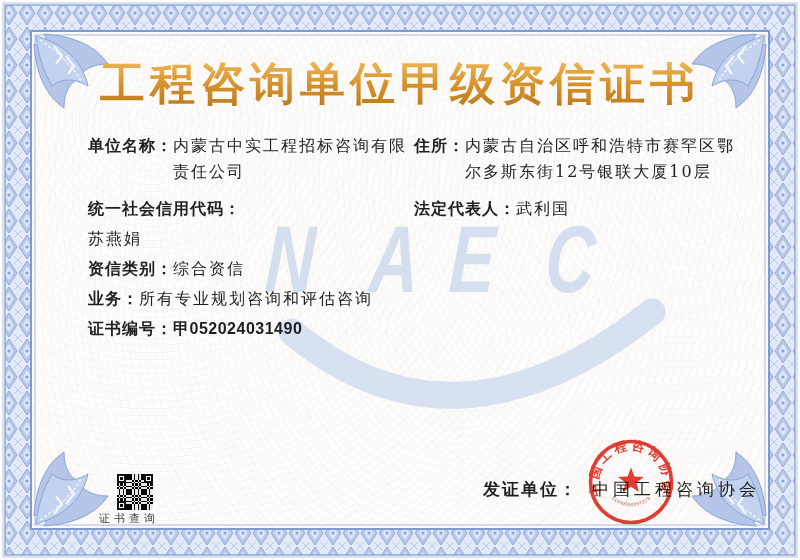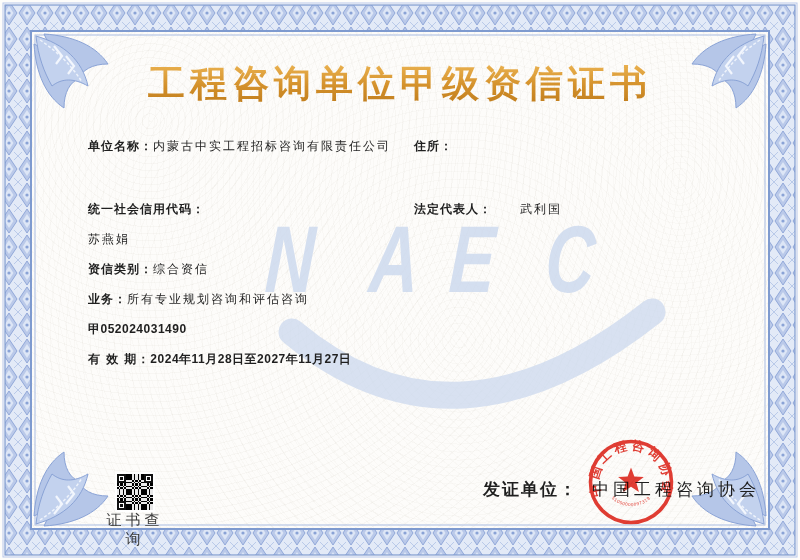--- a/index.html
+++ b/index.html
@@ -23,56 +23,56 @@
     font-style:italic; font-weight:700; font-size:95px; line-height:1;
     color:#cbd8ee; opacity:.8; transform:scaleX(.72) skewX(-4deg);
     transform-origin:left top;
   }
   .wm-swoosh{position:absolute; left:0; top:0; z-index:1; pointer-events:none;}
   .border-svg{position:absolute; left:0; top:0; z-index:2; pointer-events:none;}
   
   .title{
     position:absolute; top:62px; left:0; width:100%; z-index:3;
     text-align:center; font-family:Liberation Serif, serif;
-    font-weight:700; font-size:37px; letter-spacing:5px; line-height:44px;
+    font-weight:700; font-size:45px; letter-spacing:5px; line-height:44px;
     background:linear-gradient(180deg,#ecb453 0%,#d3902a 55%,#bf7c1d 100%);
     -webkit-background-clip:text; background-clip:text; color:transparent;
   }
   
-  .row{position:absolute; z-index:3; display:flex; align-items:flex-start; line-height:26px; font-size:12px;justify-content:space-between;}
+  .row{position:absolute; z-index:3; display:flex; align-items:flex-start; line-height:26px; font-size:16px;justify-content:space-between;}
   .row .lbl{font-weight:700; white-space:nowrap; letter-spacing:1px;}
   .row .val{letter-spacing:2px;}
   .val.num{
     font-family:"Liberation Sans","DejaVu Sans",sans-serif;
     font-weight:600; letter-spacing:.5px; white-space:nowrap;
   }
   .w238{width:238px;}
   .w276{width:276px;}
   .col-l{left:88px;}
-  .col-r{left:414px;gap:28px;}
+  .col-r{left:414px;}
   
   .issuer{position:absolute; left:483px; top:477px; z-index:3; font-size:17px; line-height:24px; display:flex;}
   .issuer .lbl{font-weight:700; letter-spacing:2px; white-space:nowrap;}
   .issuer .val{letter-spacing:4px; margin-left:14px; white-space:nowrap;}
   
   .qr{
     position:absolute; left:117px; top:474px; width:36px; height:36px; z-index:3;
     background:
       repeating-conic-gradient(#161616 0% 25%, #ffffff 0% 50%) 0 0 / 6px 6px,
       repeating-conic-gradient(#ffffff 0% 25%, #161616 0% 50%) 2px 3px / 10px 10px;
     background-blend-mode:difference; outline:2px solid #fff;
   }
   .qr .f{position:absolute; width:9px; height:9px; background:#fff; border:2px solid #111; box-sizing:border-box;}
   .qr .f::after{content:""; position:absolute; left:1px; top:1px; width:3px; height:3px; background:#111;}
   .qr .tl{left:0; top:0;}
   .qr .tr{right:0; top:0;}
   .qr .bl{left:0; bottom:0;}
   .qr-caption{
     position:absolute; left:99px; top:511px; width:72px; z-index:3;
-    text-align:center; font-size:15px; letter-spacing:4px; color:#3a3a3a;
+    text-align:left; font-size:11px; letter-spacing:4px; color:#3a3a3a;
   }
   
   .seal{position:absolute; left:586px; top:437px; width:90px; height:90px; z-index:4; opacity:.9; mix-blend-mode:multiply;}
 </style>
 </head>
 <body>
 
 <div class="cert">
 
   <div class="bg-rings"></div>
@@ -130,29 +130,27 @@
   </div>
   <div class="row col-l" style="top:256px">
     <span class="lbl">资信类别：</span>
     <span class="val">综合资信</span>
   </div>
   <div class="row col-l" style="top:286px">
     <span class="lbl">业务：</span>
     <span class="val">所有专业规划咨询和评估咨询</span>
   </div>
   <div class="row col-l" style="top:316px">
+    <span class="lbl">证书编号：</span>
     <span class="val num">甲052024031490</span>
-  </div>
-  <div class="row col-l" style="top:346px">
-    <span class="lbl">有 效 期：</span>
-    <span class="val num">2024年11月28日至2027年11月27日</span>
   </div>
 
   <div class="row col-r" style="top:133px">
     <span class="lbl">住所：</span>
+    <span class="val w276">内蒙古自治区呼和浩特市赛罕区鄂尔多斯东街12号银联大厦10层</span>
   </div>
   <div class="row col-r" style="top:196px">
     <span class="lbl">法定代表人：</span>
     <span class="val">武利国</span>
   </div>
 
   <div class="issuer">
     <span class="lbl">发证单位：</span>
     <span class="val">中国工程咨询协会</span>
   </div>

